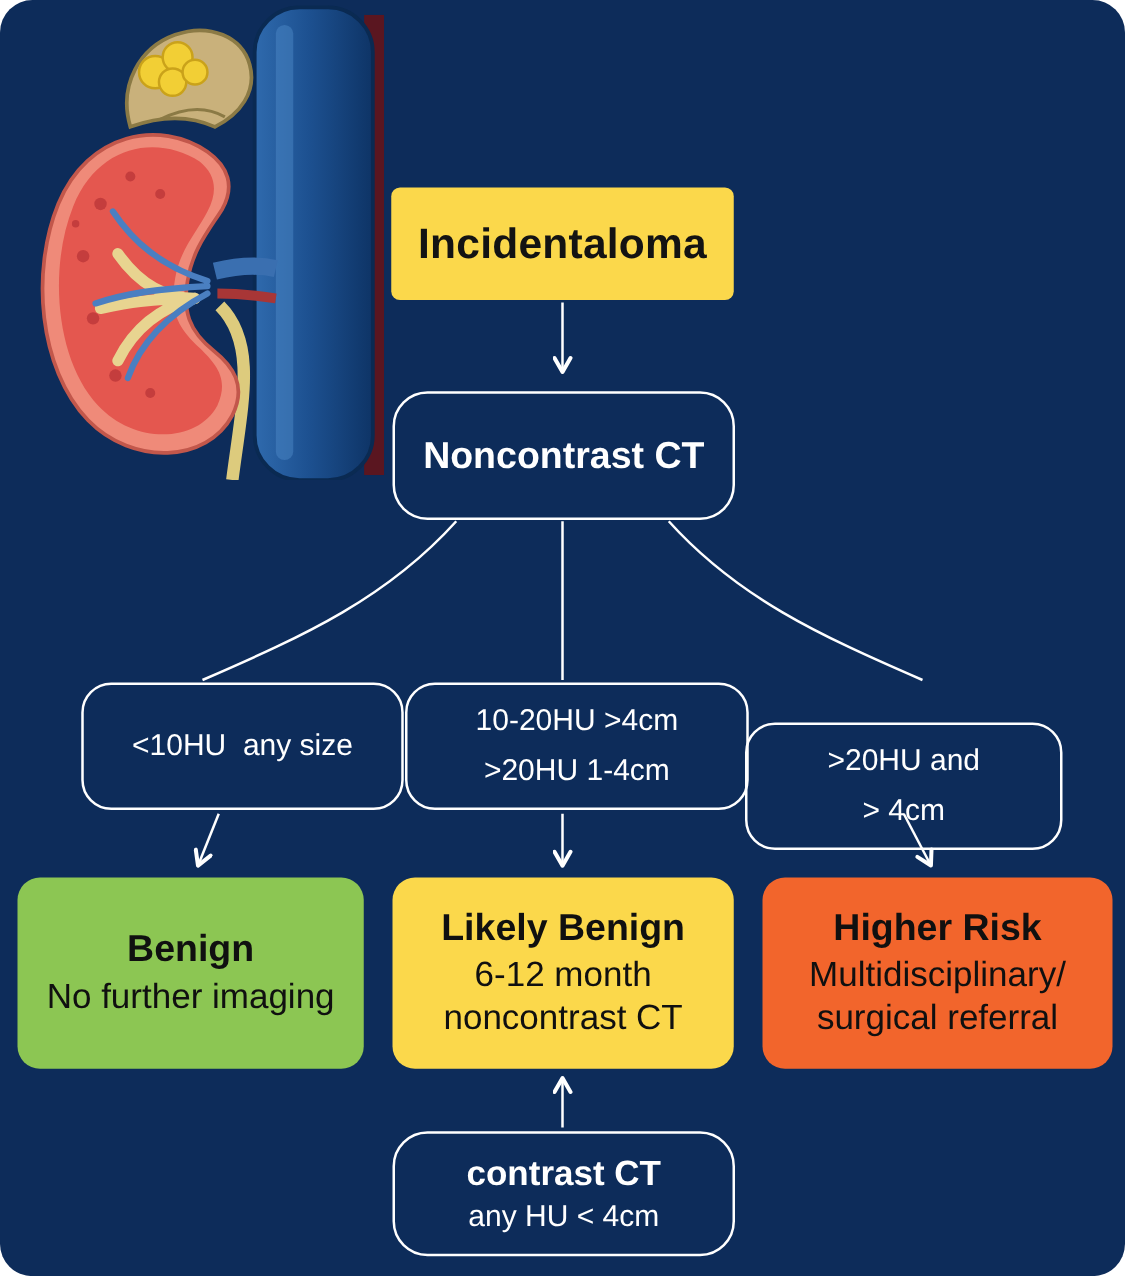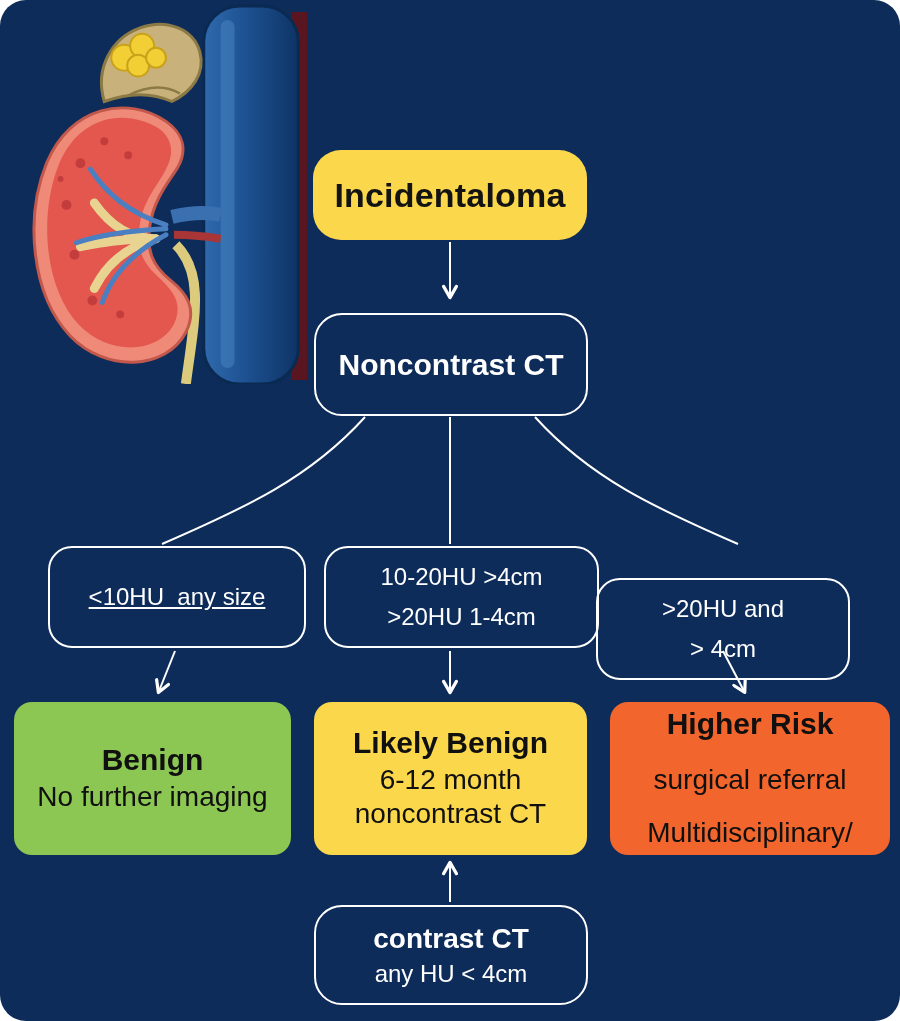--- a/index.html
+++ b/index.html
@@ -32,30 +32,30 @@
   .outlined {
     border: 2px solid #ffffff;
     color: #ffffff;
     border-radius: 28px;
     background: transparent;
   }
   .filled { color: #101010; border-radius: 18px; }
 
   .start {
     left: 313px; top: 150px; width: 274px; height: 90px;
-    border-radius: 28px;
+    border-radius: 7px;
     font-weight: bold; font-size: 34px; letter-spacing: 0.2px;
     color: #131313;
   }
 
   .ct { left: 314px; top: 313px; width: 274px; height: 103px; font-weight: bold; font-size: 30px; }
 
   .crit { top: 546px; height: 102px; font-size: 24px; gap: 14px; border-radius: 24px; }
   .crit .line { white-space: pre-wrap; line-height: 1.1; }
-  #crit-low  { left: 48px;  width: 258px; text-decoration: underline; }
+  #crit-low  { left: 65px;  width: 258px; }
   #crit-mid  { left: 324px; width: 275px; }
   #crit-high { left: 596px; width: 254px; margin-top: 32px; }
 
   .outcome { top: 702px; height: 153px; }
   .outcome .title { font-weight: bold; font-size: 30px; margin-bottom: 3px; }
   .outcome .line { font-size: 28px; line-height: 1.22; }
   #out-benign { left: 14px;  width: 277px; }
   #out-likely { left: 314px; width: 273px; }
   #out-risk   { left: 610px; width: 280px; }
 
@@ -158,24 +158,24 @@
 
   <div class="node outcome filled" id="out-benign" style="background-color: rgb(140, 198, 83);">
     <span class="title">Benign</span>
     <span class="line">No further imaging</span>
   </div>
   <div class="node outcome filled" id="out-likely" style="background-color: rgb(251, 216, 75); align-items: center;">
     <span class="title">Likely Benign</span>
     <span class="line">6-12 month</span>
     <span class="line">noncontrast CT</span>
   </div>
-  <div class="node outcome filled" id="out-risk" style="background-color: rgb(242, 101, 44); gap: 19px;">
+  <div class="node outcome filled" id="out-risk" style="background-color: rgb(242, 101, 44);">
     <span class="title">Higher Risk</span>
+    <span class="line">Multidisciplinary/</span>
     <span class="line">surgical referral</span>
-    <span class="line">Multidisciplinary/</span>
   </div>
 
   <div class="node followup outlined">
     <span class="title">contrast CT</span>
     <span class="line">any HU &lt; 4cm</span>
   </div>
 
 </div>
 
 </body></html>

